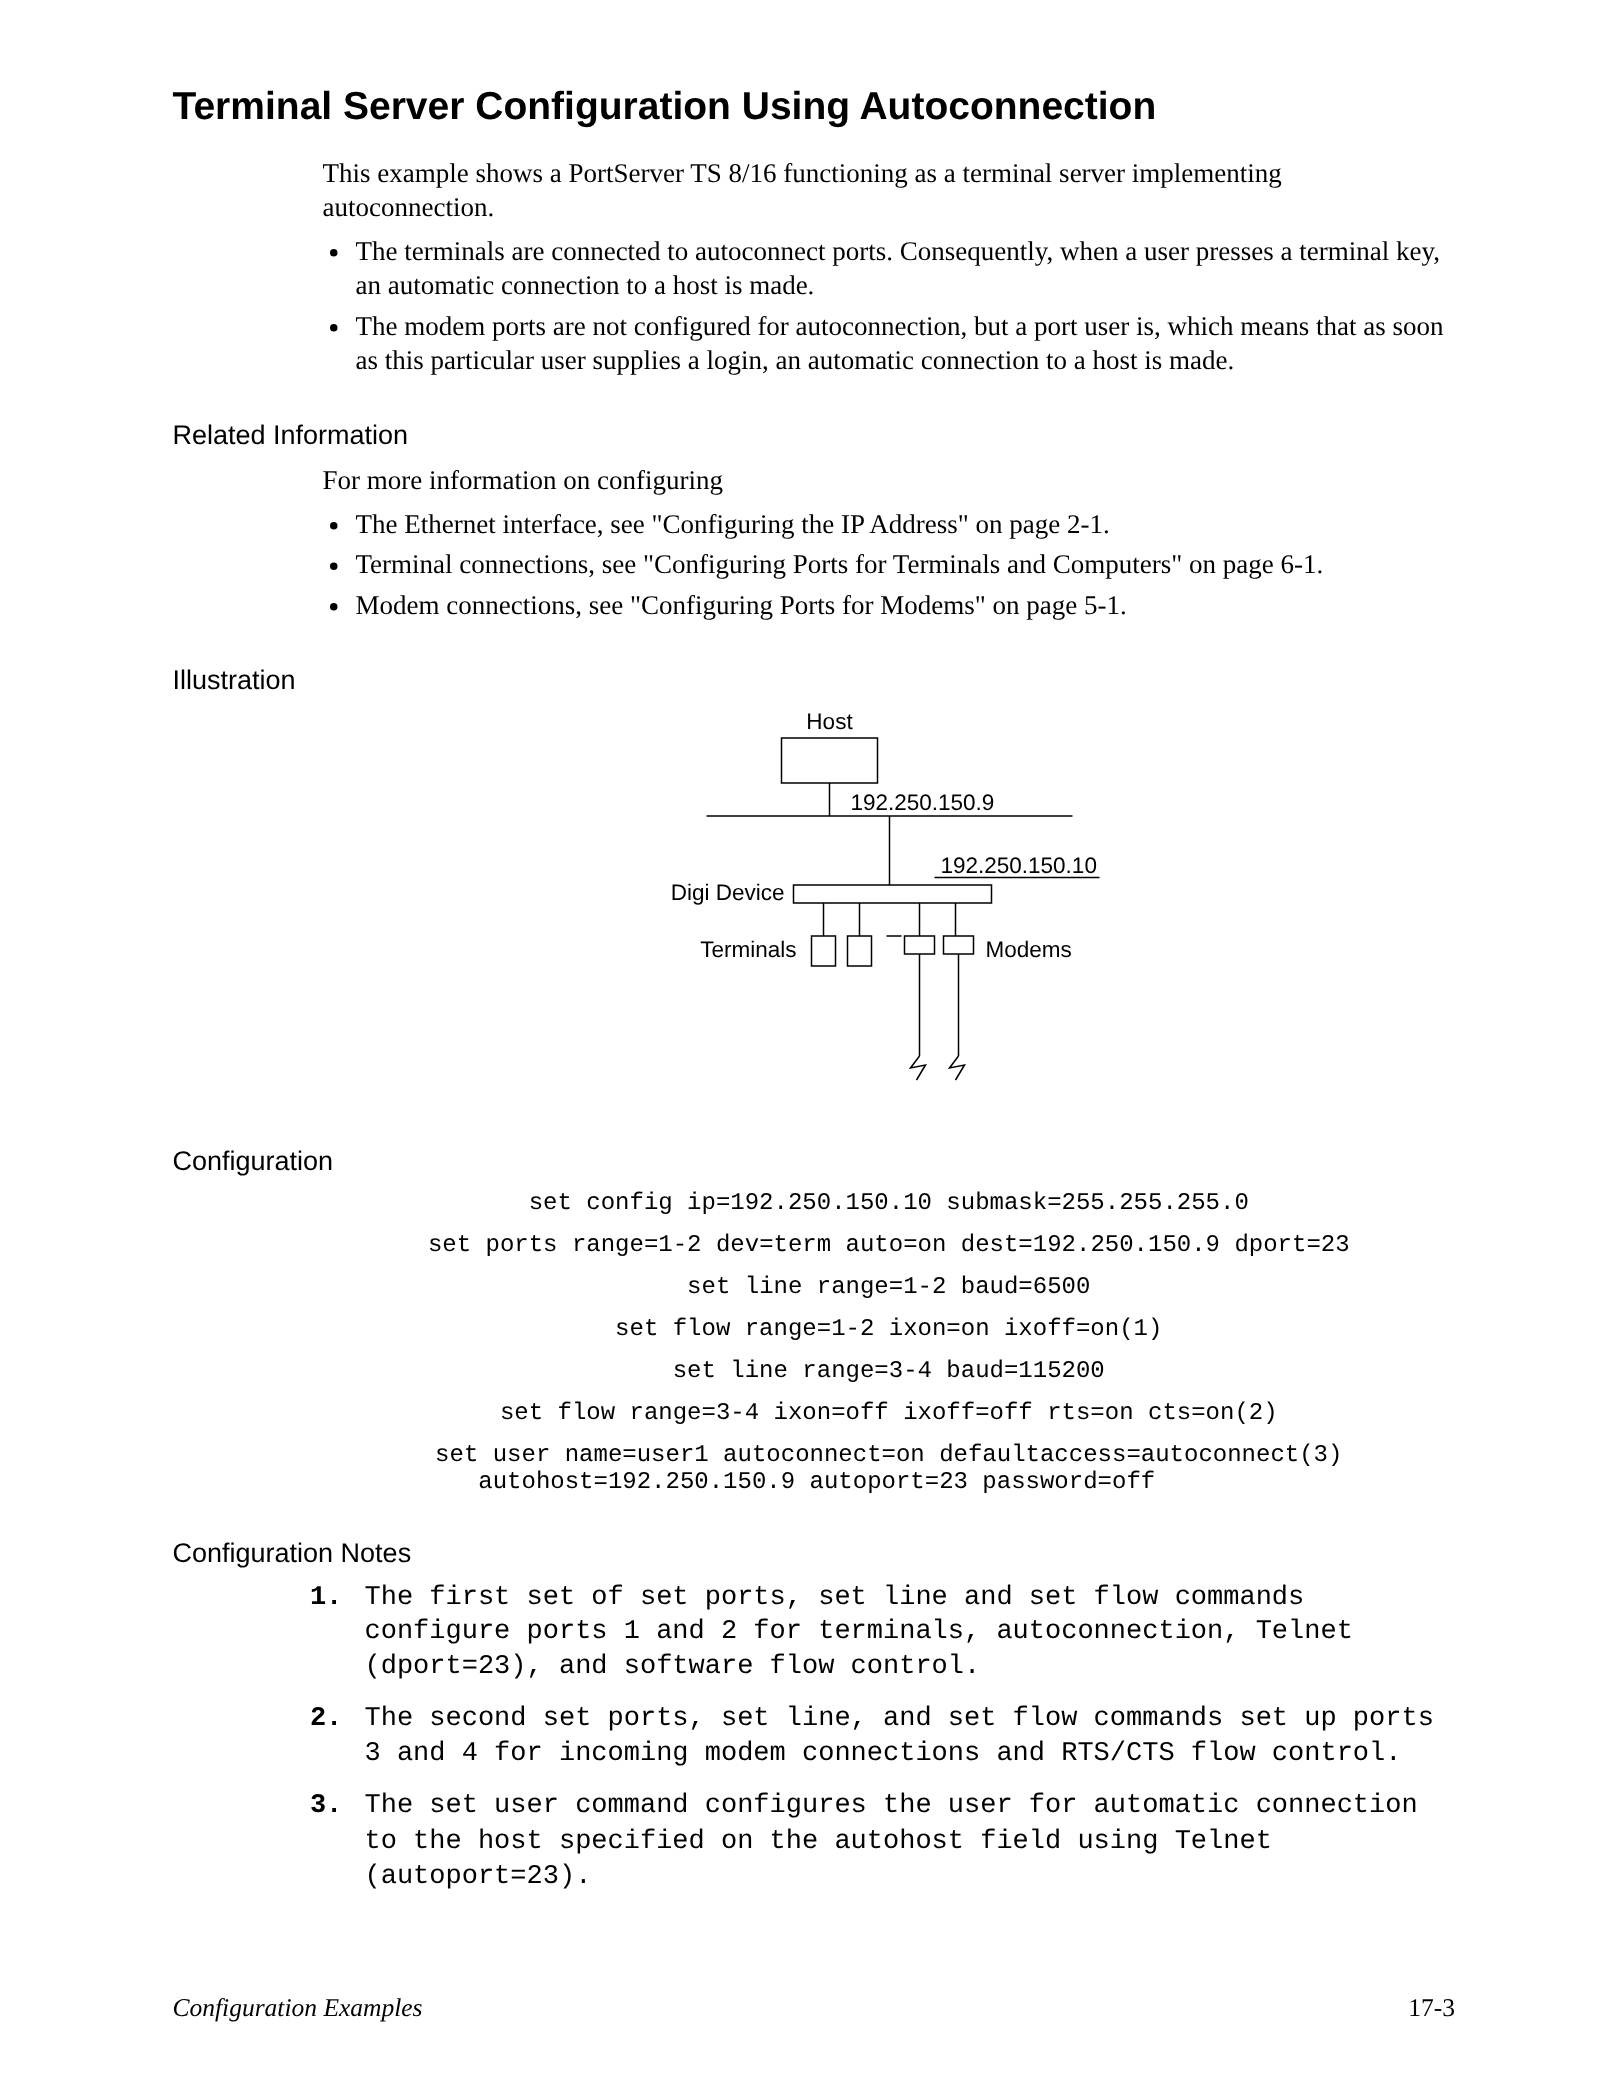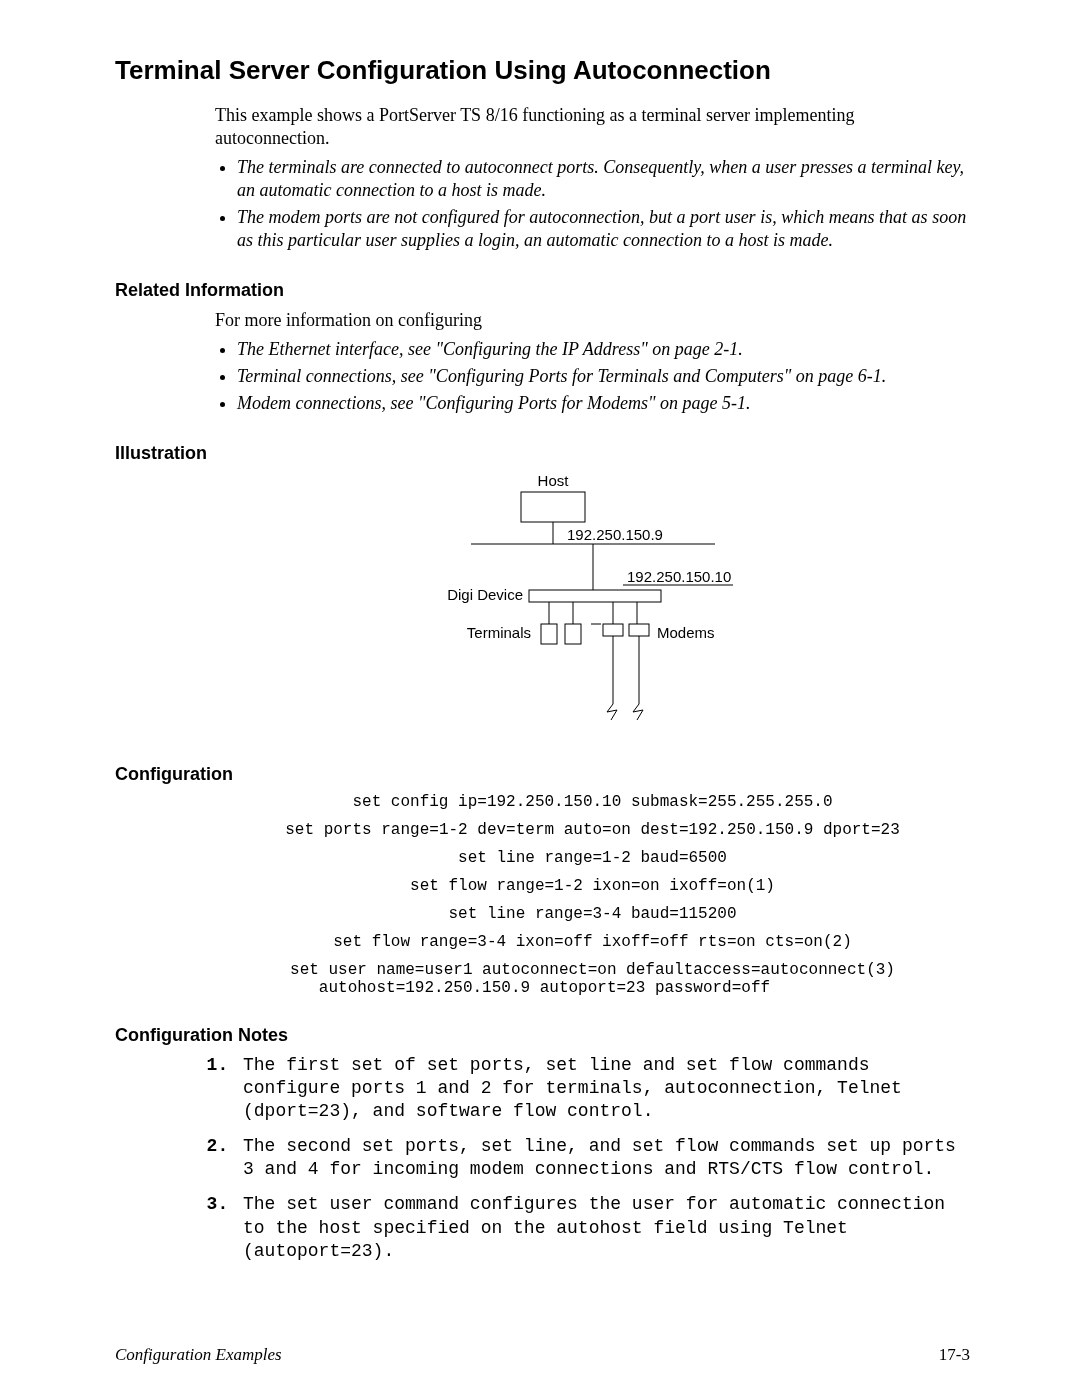--- a/index.html
+++ b/index.html
@@ -26,28 +26,27 @@
     margin-left: 100px;
     font-size: 18px;
     line-height: 1.28;
   }
   .body-indent p {
     margin: 0 0 6px 0;
   }
   ul.bullets {
     margin: 4px 0 0 0;
     padding-left: 22px;
-    font-style: italic;
   }
   ul.bullets li {
     margin-bottom: 4px;
   }
   h2.sub {
     font-family: Arial, Helvetica, sans-serif;
-    font-weight: 700;
+    font-weight: 400;
     font-size: 18px;
     margin: 28px 0 8px 0;
   }
   ol.notes {
     margin: 4px 0 0 0;
     padding-left: 24px;
     font-size: 18px;
     line-height: 1.28;
   }
   ol.notes li {
@@ -84,21 +83,21 @@
   .code .row span.cmd {
     white-space: pre;
   }
   .code .row span.num {
     white-space: pre;
   }
 
   
   .footer {
     position: absolute;
-    bottom: 32px;
+    bottom: 48px;
     left: 115px;
     right: 110px;
     display: flex;
     justify-content: space-between;
     font-size: 17px;
   }
   .footer .left {
     font-style: italic;
   }
 </style>

